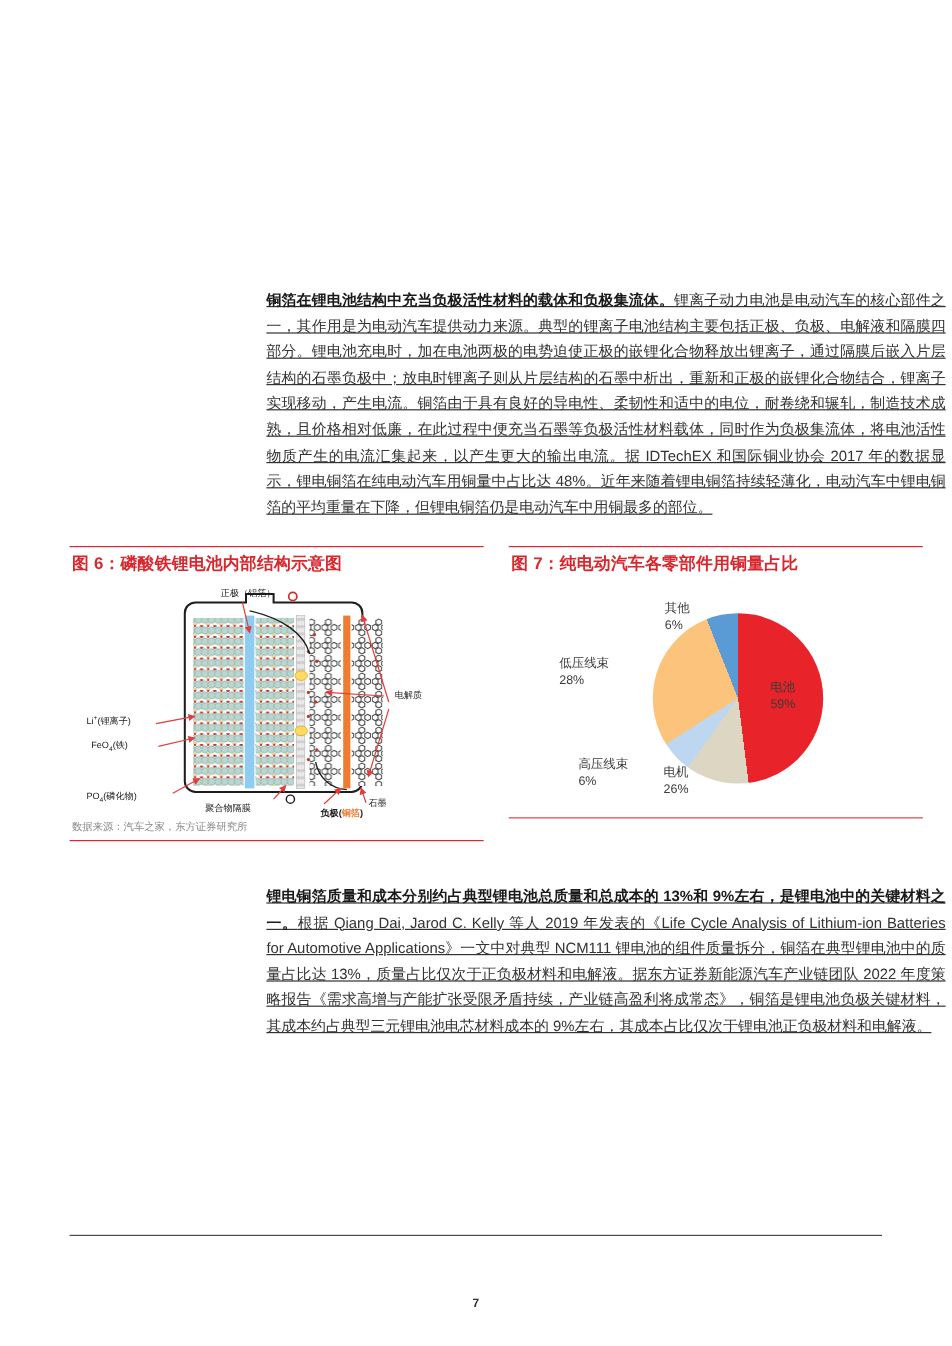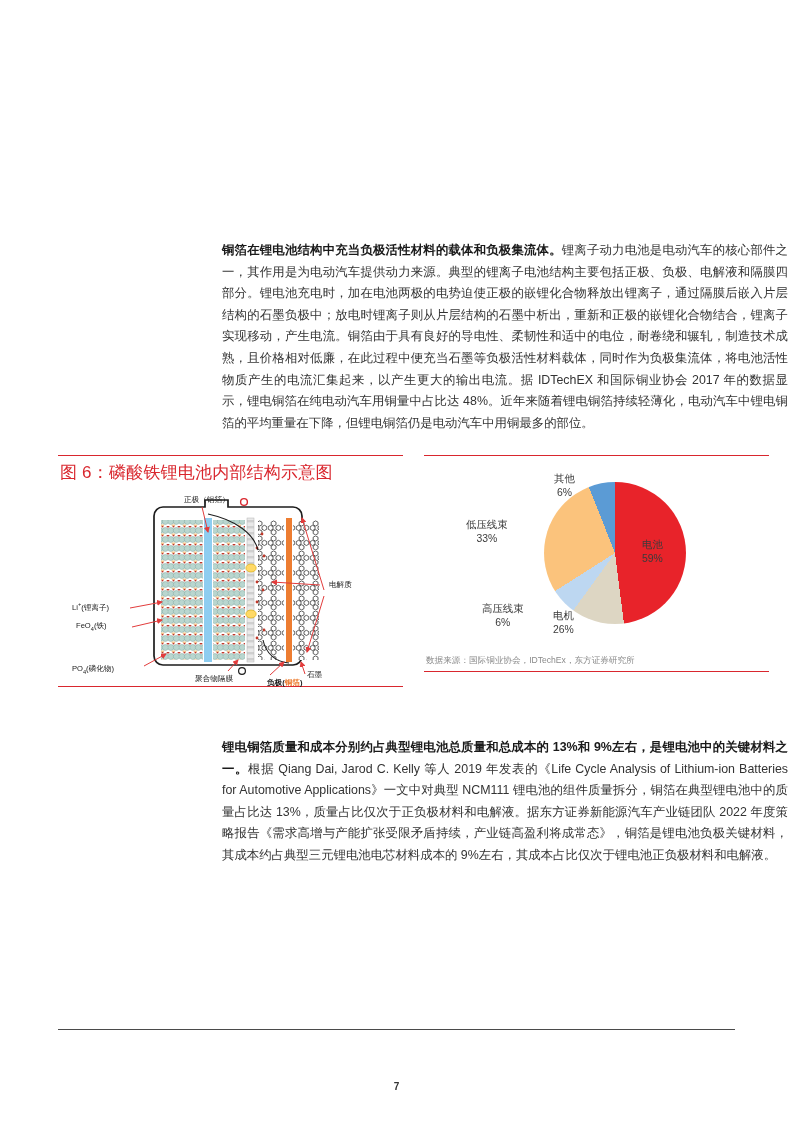--- a/index.html
+++ b/index.html
@@ -21,31 +21,31 @@
   }
   .sub-title{
     position:absolute;left:222px;top:203px;width:565px;
     font-size:15.5px;line-height:24px;color:#8b8b8b;font-weight:normal;
   }
 
   
   .para{
     position:absolute;left:222px;width:566px;
     font-size:12.4px;line-height:21.6px;color:#333333;
-    text-align:justify;text-justify:inter-ideograph;
+    text-align:justify;text-justify:inter-ideograph;text-decoration:underline;
   }
   .para b{font-weight:bold;color:#1a1a1a;}
   #para-1{top:240px;}
   #para-2{top:737px;}
 
   
   .fig{position:absolute;}
   .fig-rule-top{border-top:1.4px solid #d9272e;width:100%;}
   .fig-cap{
-    font-size:17px;font-weight:normal;color:#d9272e;
+    font-size:14px;font-weight:bold;color:#d9272e;
     padding:5px 2px 6px 2px;letter-spacing:.2px;
   }
   .fig-body{position:relative;width:100%;background:#fff;}
   .fig-src{
     font-size:8.6px;color:#8a8a8a;padding:3px 2px 4px 2px;
     white-space:nowrap;
   }
   .fig-rule-bot{border-top:1.1px solid #d9272e;width:100%;}
 
   #fig6{left:58px;top:455px;width:345px;}
@@ -65,21 +65,21 @@
   .lbl-b{font-weight:bold;}
   .lbl-orange{color:#ed7d31;font-weight:bold;}
 
   
   .pie-wrap{position:absolute;left:0;top:0;width:345px;height:196px;}
   .pie{
     position:absolute;left:120px;top:26px;width:142px;height:142px;
     border-radius:50%;
   }
   .pie-lbl{
-    position:absolute;text-align:center;font-size:10.4px;line-height:14px;
+    position:absolute;font-size:10.4px;line-height:14px;
     color:#3b3b3b;white-space:nowrap;font-weight:normal;
   }
 
   
   .foot-rule{
     position:absolute;left:58px;top:1029px;width:677px;
     border-top:1.3px solid #4a4a4a;
   }
   .page-num{
     position:absolute;left:0;top:1081px;width:793px;text-align:center;
@@ -176,58 +176,59 @@
             <line x1="262" y1="95" x2="214" y2="92"></line>
             <line x1="266" y1="100" x2="244" y2="28"></line>
             <line x1="266" y1="106" x2="249" y2="162"></line>
           </g>
         </svg>
 
         <div class="lbl" style="left:126px;top:5px;">正极（铝箔）</div>
         <div class="lbl" style="left:14px;top:111px;">Li<sup>+</sup>(锂离子)</div>
         <div class="lbl" style="left:18px;top:131px;">FeO<sub>4</sub>(铁)</div>
         <div class="lbl" style="left:14px;top:174px;">PO<sub>4</sub>(磷化物)</div>
-        <div class="lbl" style="left:113px;top:184px;margin-left:24px;">聚合物隔膜</div>
+        <div class="lbl" style="left:113px;top:184px;">聚合物隔膜</div>
         <div class="lbl lbl-b" style="left:190px;top:188px;margin-left:19px;"><span>负极(</span><span class="lbl-orange">铜箔</span><span>)</span></div>
         <div class="lbl" style="left:249px;top:180px;font-family:Liberation Mono, monospace;">石墨</div>
         <div class="lbl" style="left:271px;top:90px;">电解质</div>
       </div>
     </div>
+    <div class="fig-src">数据来源：汽车之家，东方证券研究所</div>
     <div class="fig-rule-bot"></div>
   </div>
 
   <div class="fig" id="fig7">
     <div class="fig-rule-top"></div>
+    <div class="fig-cap">图 7：纯电动汽车各零部件用铜量占比</div>
     <div class="fig-body">
       <div class="pie-wrap">
         <div class="pie" id="pie-disc" style="background: conic-gradient(rgb(232, 35, 42) 0deg, rgb(232, 35, 42) 172.8deg, rgb(221, 214, 195) 172.8deg, rgb(221, 214, 195) 216deg, rgb(189, 215, 241) 216deg, rgb(189, 215, 241) 237.6deg, rgb(251, 195, 124) 237.6deg, rgb(251, 195, 124) 338.4deg, rgb(91, 155, 213) 338.4deg, rgb(91, 155, 213) 360deg);"></div>
 
         <div class="pie-lbl" style="left:218px;top:82px;">
           <div>电池</div>
           <div>59%</div>
         </div>
         <div class="pie-lbl" style="left:129px;top:153px;">
           <div>电机</div>
           <div>26%</div>
         </div>
         <div class="pie-lbl" style="left:58px;top:146px;">
           <div>高压线束</div>
           <div>6%</div>
         </div>
         <div class="pie-lbl" style="left:42px;top:62px;">
           <div>低压线束</div>
-          <div>33%</div>
+          <div>28%</div>
         </div>
         <div class="pie-lbl" style="left:130px;top:16px;">
           <div>其他</div>
           <div>6%</div>
         </div>
       </div>
     </div>
-    <div class="fig-src">数据来源：国际铜业协会，IDTechEx，东方证券研究所</div>
     <div class="fig-rule-bot"></div>
   </div>
 
   <div class="para" id="para-2">
     <b>锂电铜箔质量和成本分别约占典型锂电池总质量和总成本的 13%和 9%左右，是锂电池中的关键材料之一。</b><span>根据 Qiang Dai, Jarod C. Kelly 等人 2019 年发表的《Life Cycle Analysis of Lithium-ion Batteries for Automotive Applications》一文中对典型 NCM111 锂电池的组件质量拆分，铜箔在典型锂电池中的质量占比达 13%，质量占比仅次于正负极材料和电解液。据东方证券新能源汽车产业链团队 2022 年度策略报告《需求高增与产能扩张受限矛盾持续，产业链高盈利将成常态》，铜箔是锂电池负极关键材料，其成本约占典型三元锂电池电芯材料成本的 9%左右，其成本占比仅次于锂电池正负极材料和电解液。</span>
   </div>
 
   <div class="foot-rule"></div>
   <div class="page-num">7</div>
 

